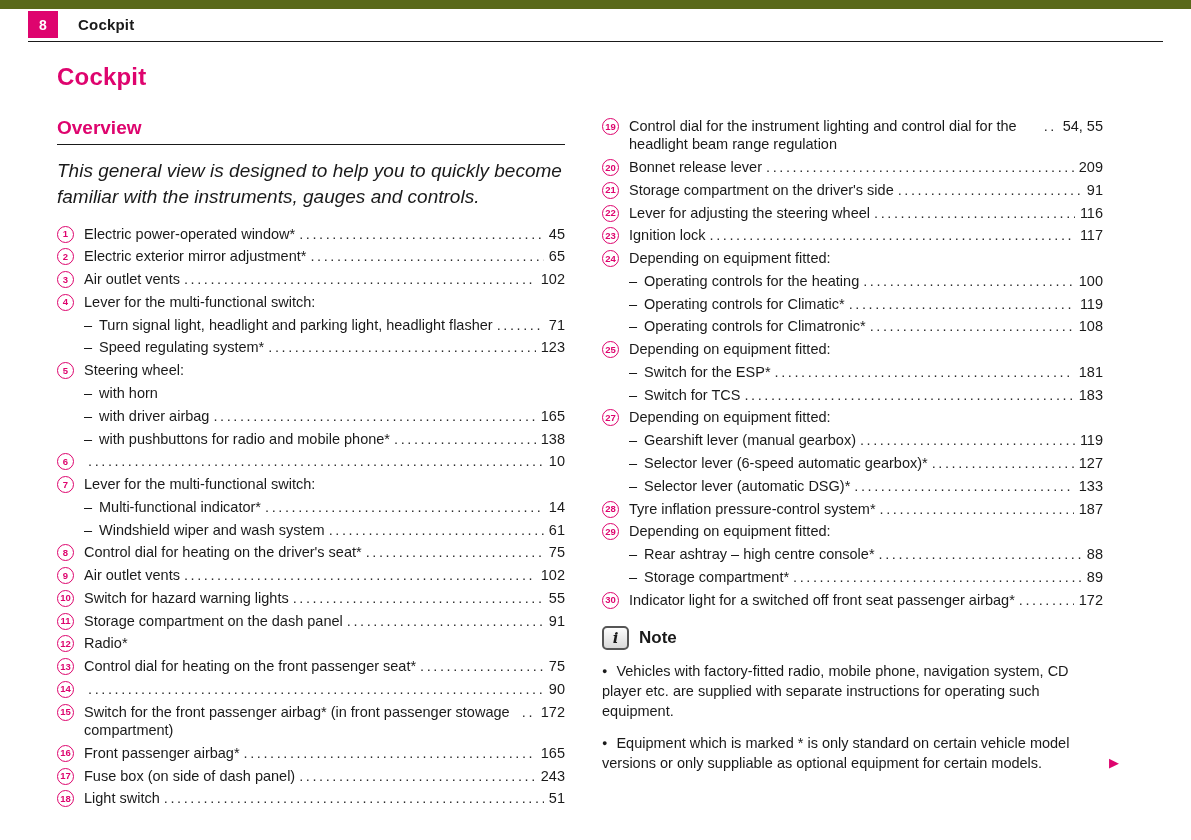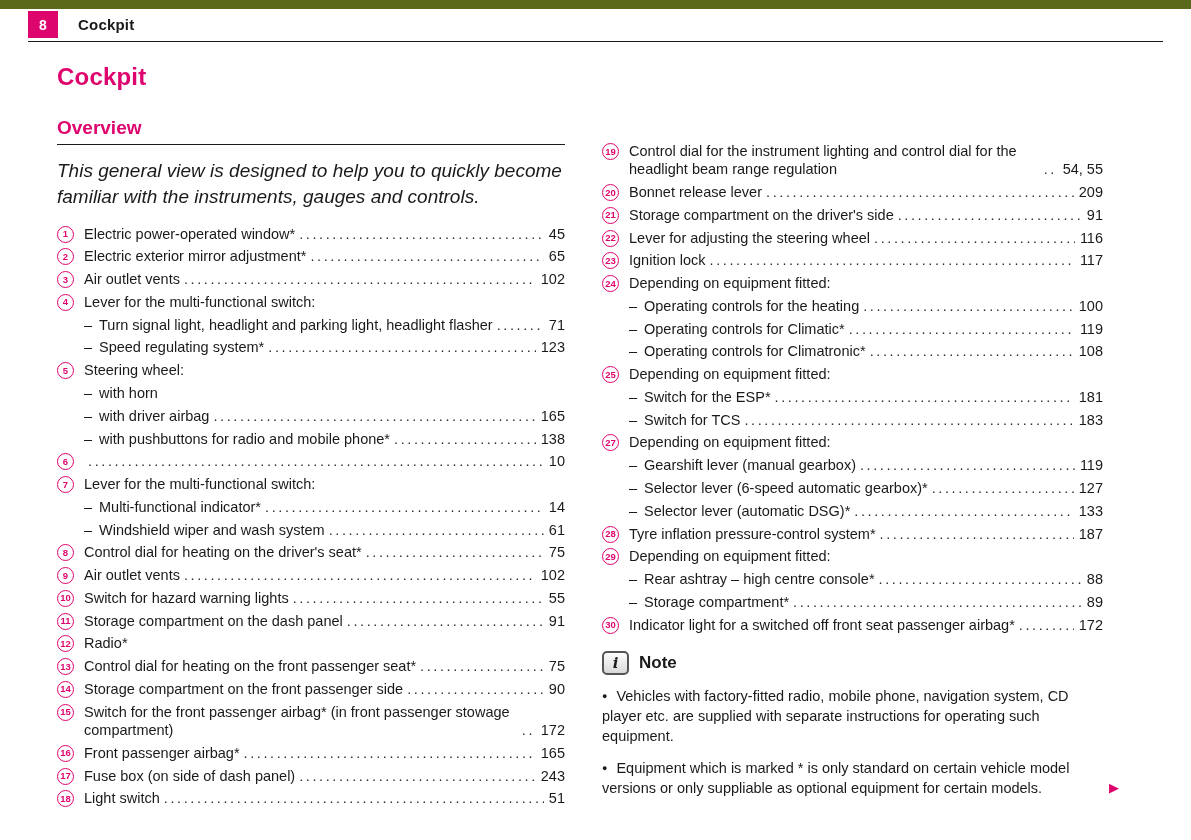--- a/index.html
+++ b/index.html
@@ -17,35 +17,35 @@
     width:30px; height:27px; background:var(--accent,#de046e);
     color:#fff; font-weight:bold; font-size:14px;
     display:flex; align-items:center; justify-content:center;
   }
   .chapter-name { margin-left:20px; font-weight:bold; font-size:15px; letter-spacing:.2px; }
   .header-rule { border-top:1.2px solid #1a1a1a; margin:3px 28px 0; }
   .content { padding:0 88px 0 57px; }
   .main-title { color:var(--accent,#de046e); font-size:24px; margin-top:21px; letter-spacing:.2px; }
   .columns { display:flex; gap:37px; margin-top:26px; }
   .col-left { flex:0 0 508px; min-width:0; }
-  .col-right { flex:1; min-width:0;margin-top:25px; }
+  .col-right { flex:1; min-width:0; }
   .section-title { color:var(--accent,#de046e); font-size:19px; margin:0 0 5px; }
   .section-rule { border-top:1px solid #1a1a1a; margin-bottom:13px; }
   .intro { font-style:italic; font-size:19px; line-height:1.36; margin-bottom:15px; }
   .entry { display:flex; align-items:flex-start; margin-bottom:4.5px; font-size:14.5px; line-height:1.26; }
   .entry.sub { padding-left:27px; }
   .num-circle {
     flex:0 0 17px; width:17px; height:17px;
     border:1.2px solid var(--accent,#de046e); border-radius:50%;
     color:var(--accent,#de046e); font-size:9.5px; font-weight:bold;
     display:inline-flex; align-items:center; justify-content:center;
     margin-right:10px; margin-top:1px;
   }
   .dash { flex:0 0 15px; }
-  .entry-content { flex:1; min-width:0; display:flex; align-items:flex-end; }
+  .entry-content { flex:1; min-width:0; display:flex; }
   .entry-text { flex:0 1 auto; }
   .leader {
     flex:1 0 14px; overflow:hidden; white-space:nowrap;
     margin:0 5px 0 4px; letter-spacing:2.6px; color:#2a2a2a;
   }
   .leader::after { content:"......................................................................................................"; }
   .page-ref { flex:0 0 auto; }
   .note-block { position:relative; margin-top:17px; }
   .note-header { display:flex; align-items:center; margin-bottom:11px; }
   .note-icon {
@@ -226,21 +226,20 @@
             <span class="num-circle">13</span>
             <span class="entry-content">
               <span class="entry-text">Control dial for heating on the front passenger seat*</span>
               <span class="leader"></span>
               <span class="page-ref">75</span>
             </span>
           </div>
           <div class="entry">
             <span class="num-circle">14</span>
             <span class="entry-content">
-              <span class="entry-text">Storage compartment on the front passenger side</span>
               <span class="leader"></span>
               <span class="page-ref">90</span>
             </span>
           </div>
           <div class="entry">
             <span class="num-circle">15</span>
             <span class="entry-content">
               <span class="entry-text">Switch for the front passenger airbag* (in front passenger stowage compartment)</span>
               <span class="leader"></span>
               <span class="page-ref">172</span>

